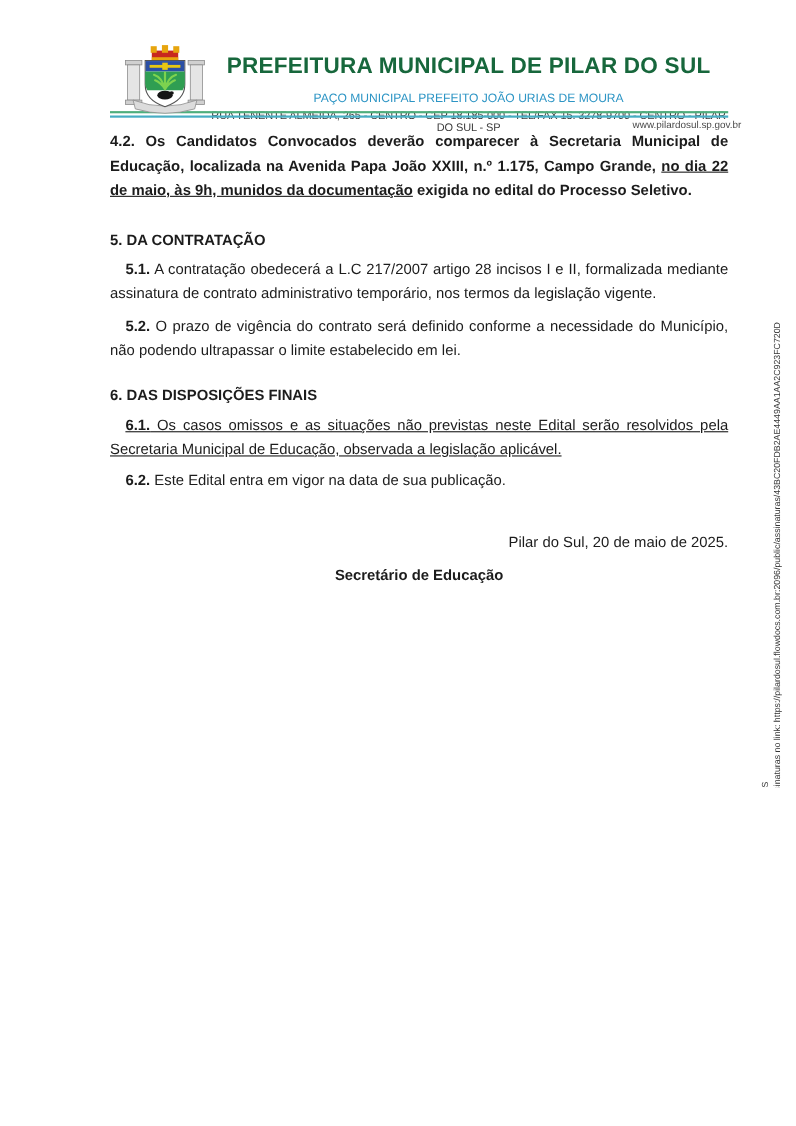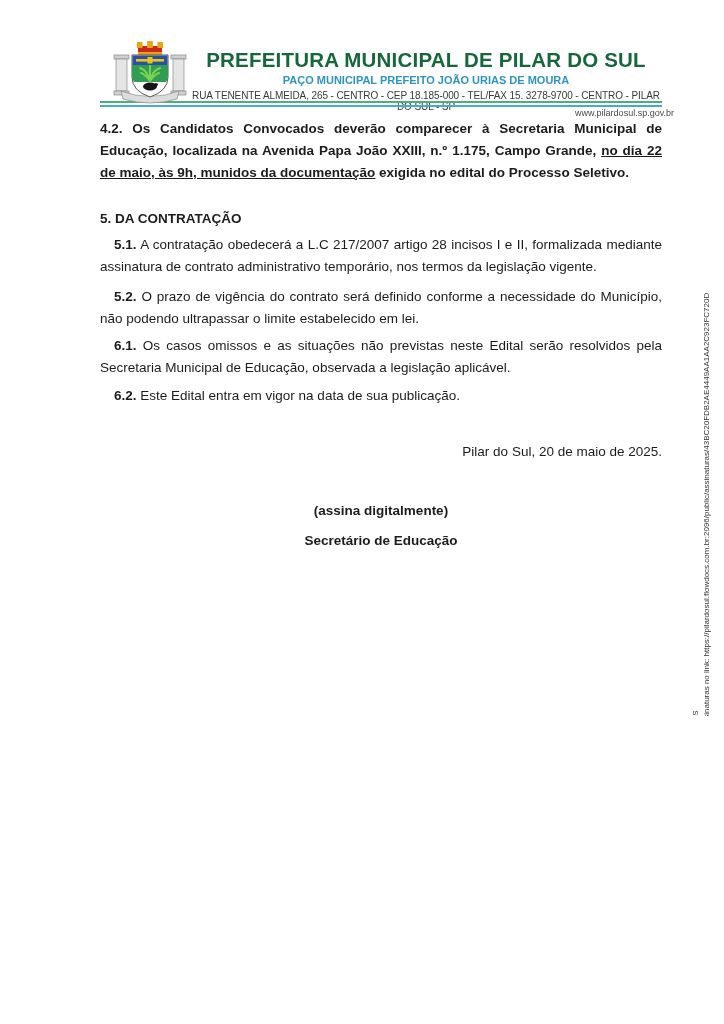--- a/index.html
+++ b/index.html
@@ -5,35 +5,35 @@
   html,body{margin:0;padding:0;background:#fff;}
   .page{
     position:relative;width:724px;height:716px;background:#ffffff;
     overflow:hidden;font-family:"Liberation Sans",sans-serif;color:#1c1c1c;
   }
   
   .letterhead{position:absolute;left:0;top:0;width:724px;height:118px;}
   .coat-main{position:absolute;left:110px;top:39px;width:80px;height:66px;z-index:2;}
   .head-text{position:absolute;left:188px;top:49px;width:476px;text-align:center;}
   .head-title{font-size:20.5px;font-weight:bold;letter-spacing:.2px;line-height:22px;}
-  .head-subtitle{font-size:11px;font-weight:bold;margin-top:3px;line-height:12px;}
+  .head-subtitle{font-size:11px;font-weight:normal;margin-top:13px;line-height:12px;}
   .head-address{font-size:10px;color:#3a3a3a;margin-top:4px;line-height:11px;letter-spacing:-.1px;}
   .rule{position:absolute;left:100px;width:562px;height:2px;z-index:1;}
   .rule-green{top:101px;}
   .rule-teal{top:105px;}
   .website{position:absolute;left:112px;top:108px;width:562px;text-align:right;
     font-size:9px;color:#4a4a4a;}
   
   .content{position:absolute;left:100px;top:118px;width:562px;}
   .para{margin:0;font-size:13.5px;line-height:22px;text-align:justify;}
   .bold{font-weight:bold;}
   .ul{text-decoration:underline;}
   .num{font-weight:bold;margin-left:14px;}
   .sec-heading{margin:24px 0 0 0;font-size:13.5px;line-height:22px;font-weight:bold;}
-  .mt4{margin-top:4px;} .mt5{margin-top:5px;} .mt6{margin-top:6px;} .mt8{margin-top:8px;}
+  .mt4{margin-top:4px;} .mt5{margin-top:5px;text-decoration:underline;} .mt6{margin-top:6px;} .mt8{margin-top:8px;}
   .sec-heading.h6{margin-top:19px;}
   .dateline{margin:34px 0 0 0;font-size:13.5px;line-height:22px;text-align:right;}
   .sig{margin:0;font-size:13.5px;line-height:22px;text-align:center;font-weight:bold;}
   .sig1{margin-top:37px;} .sig2{margin-top:5px;} .sig3{margin-top:8px;}
   
   .sidebar{
     position:absolute;left:712px;top:928px;width:800px;height:22px;
     transform-origin:0 100%;transform:rotate(-90deg);
   }
   .sb-line{font-size:8px;line-height:11px;color:#333;white-space:nowrap;}
@@ -93,28 +93,28 @@
   <main class="content">
 
     <p class="para bold"><span>4.2. Os Candidatos Convocados deverão comparecer à Secretaria Municipal de Educação, localizada na Avenida Papa João XXIII, n.º 1.175, Campo Grande, </span><span class="ul">no dia 22 de maio, às 9h, munidos da documentação</span><span> exigida no edital do Processo Seletivo.</span></p>
 
     <h2 class="sec-heading">5. DA CONTRATAÇÃO</h2>
 
     <p class="para mt4"><span class="num">5.1.</span><span> A contratação obedecerá a L.C 217/2007 artigo 28 incisos I e II, formalizada mediante assinatura de contrato administrativo temporário, nos termos da legislação vigente.</span></p>
 
     <p class="para mt8"><span class="num">5.2.</span><span> O prazo de vigência do contrato será definido conforme a necessidade do Município, não podendo ultrapassar o limite estabelecido em lei.</span></p>
 
+    <h2 class="sec-heading h6">6. DAS DISPOSIÇÕES FINAIS</h2>
 
     <p class="para mt5"><span class="num">6.1.</span><span> Os casos omissos e as situações não previstas neste Edital serão resolvidos pela Secretaria Municipal de Educação, observada a legislação aplicável.</span></p>
 
     <p class="para mt6"><span class="num">6.2.</span><span> Este Edital entra em vigor na data de sua publicação.</span></p>
 
     <p class="dateline">Pilar do Sul, 20 de maio de 2025.</p>
 
-    <p class="sig sig1">(assina digitalmente)</p>
     <p class="sig sig3">Secretário de Educação</p>
 
   </main>
 
   <aside class="sidebar">
     <div class="sb-line">Assinado por 1 pessoa: EDI NELSON RODRIGUES DOS SANTOS</div>
     <div class="sb-line">Documento assinado digitalmente/eletronicamente. Confira as assinaturas no link: https://pilardosul.flowdocs.com.br:2096/public/assinaturas/43BC20FDB2AE4449AA1AA2C923FC720D</div>
   </aside>
 
   <svg class="coat-footer">

